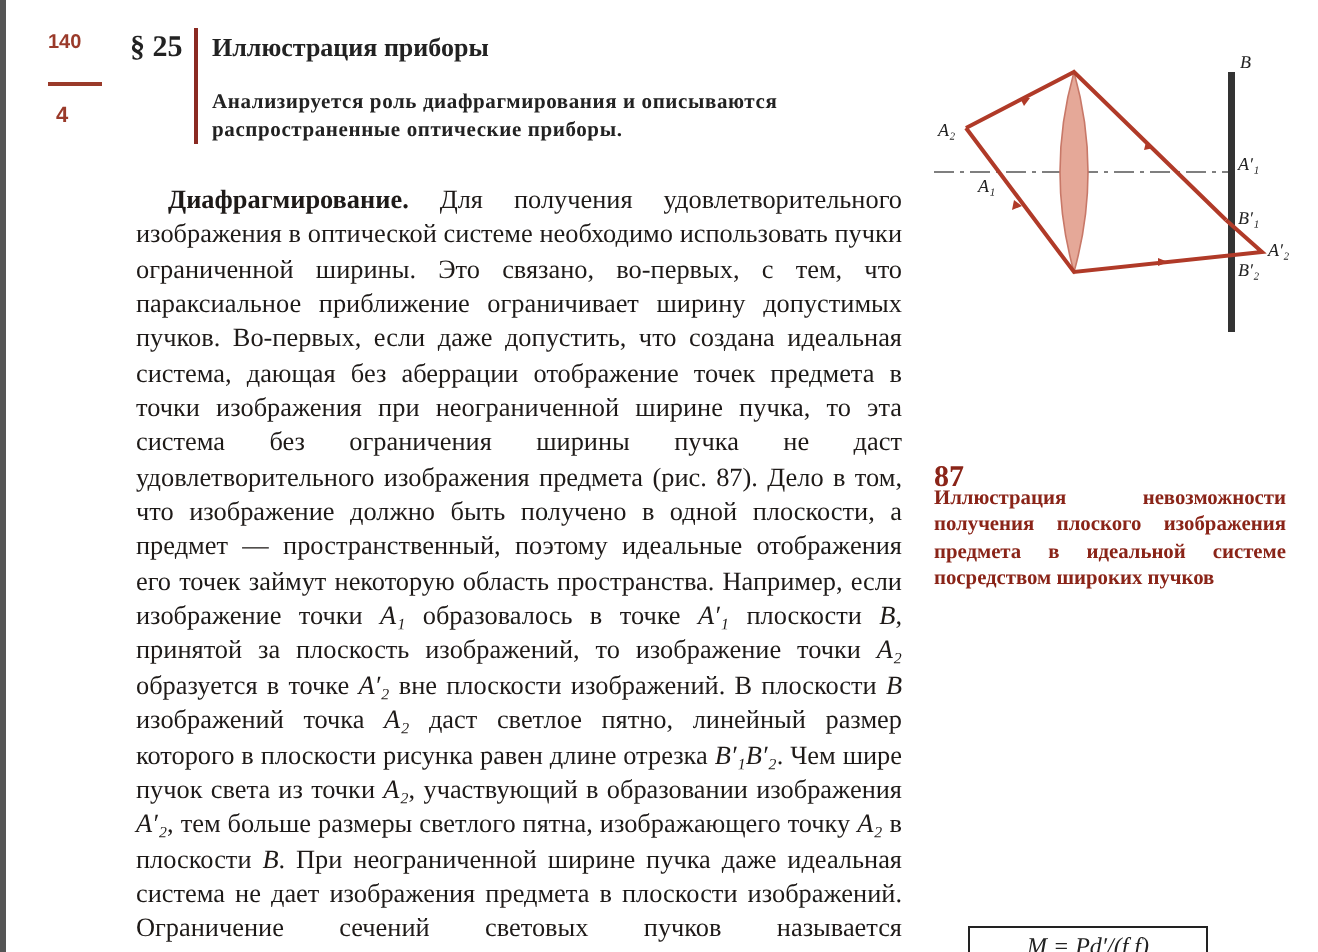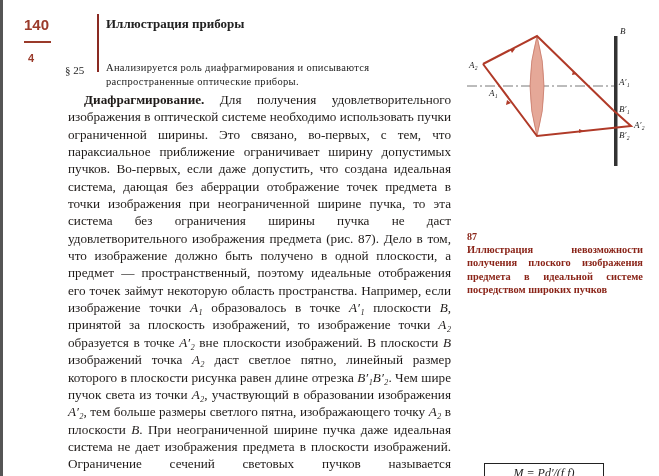--- a/index.html
+++ b/index.html
@@ -3,39 +3,39 @@
 <meta charset="utf-8">
 <style>
   html, body { margin:0; padding:0; }
   body {
     width:659px; height:476px; overflow:hidden; position:relative;
     background:#ffffff;
     font-family:"Liberation Serif", "DejaVu Serif", serif;
     color:#1e1a18;
   }
   .left-edge { position:absolute; left:0; top:0; width:3px; height:476px; background:#555; }
-  .page-num { position:absolute; left:24px; top:16px; font-family:"Liberation Sans", sans-serif; font-weight:bold; font-size:15px; color:#9a3a2a; }
+  .page-num { position:absolute; left:24px; top:16px; font-family:"Liberation Sans", sans-serif; font-weight:bold; font-size:10px; color:#9a3a2a; }
   .page-rule { position:absolute; left:24px; top:41px; width:27px; height:2px; background:#9a3a2a; }
   .page-sub { position:absolute; left:28px; top:52px; font-family:"Liberation Sans", sans-serif; font-weight:bold; font-size:11px; color:#9a3a2a; }
-  .section-num { position:absolute; left:65px; top:16px; font-weight:normal; font-size:11px; color:#222;margin-top:48px; }
+  .section-num { position:absolute; left:65px; top:16px; font-weight:bold; font-size:15px; color:#222; }
   .section-bar { position:absolute; left:97px; top:14px; width:2px; height:58px; background:#8a2a22; }
   .section-title { position:absolute; left:106px; top:16px; font-weight:bold; font-size:13px; color:#222; }
-  .section-desc { position:absolute; left:106px; top:45px; width:340px; font-weight:normal; font-size:10.5px; line-height:14px; letter-spacing:0.3px; color:#222;margin-top:16px; }
+  .section-desc { position:absolute; left:106px; top:45px; width:340px; font-weight:bold; font-size:10.5px; line-height:14px; letter-spacing:0.3px; color:#222; }
 
   .body-text {
     position:absolute; left:68px; top:91px; width:383px;
     font-size:13.2px; line-height:17.35px; text-align:justify; color:#1e1a18;
   }
   .body-text p { margin:0; text-indent:0; }
   .body-text .lead { font-weight:bold;margin-left:16px; }
   .body-text .term { color:#a0201c; }
   .body-text i { font-style:italic; }
 
   .figure { position:absolute; left:455px; top:22px; width:200px; height:150px; }
-  .fig-caption-num { position:absolute; left:467px; top:231px; font-weight:bold; font-size:10px; color:#8a2418; }
+  .fig-caption-num { position:absolute; left:467px; top:231px; font-weight:bold; font-size:15px; color:#8a2418; }
   .fig-caption {
     position:absolute; left:467px; top:243px; width:176px;
     font-weight:bold; font-size:10.4px; line-height:13.3px; text-align:justify; color:#8a2418;
   }
   .formula-box {
     position:absolute; left:484px; top:463px; width:118px; height:20px;
     border:1.5px solid #222; border-bottom:none; font-size:12px; text-align:center; line-height:18px;
     font-style:italic; color:#222; overflow:hidden;
   }
 </style>

